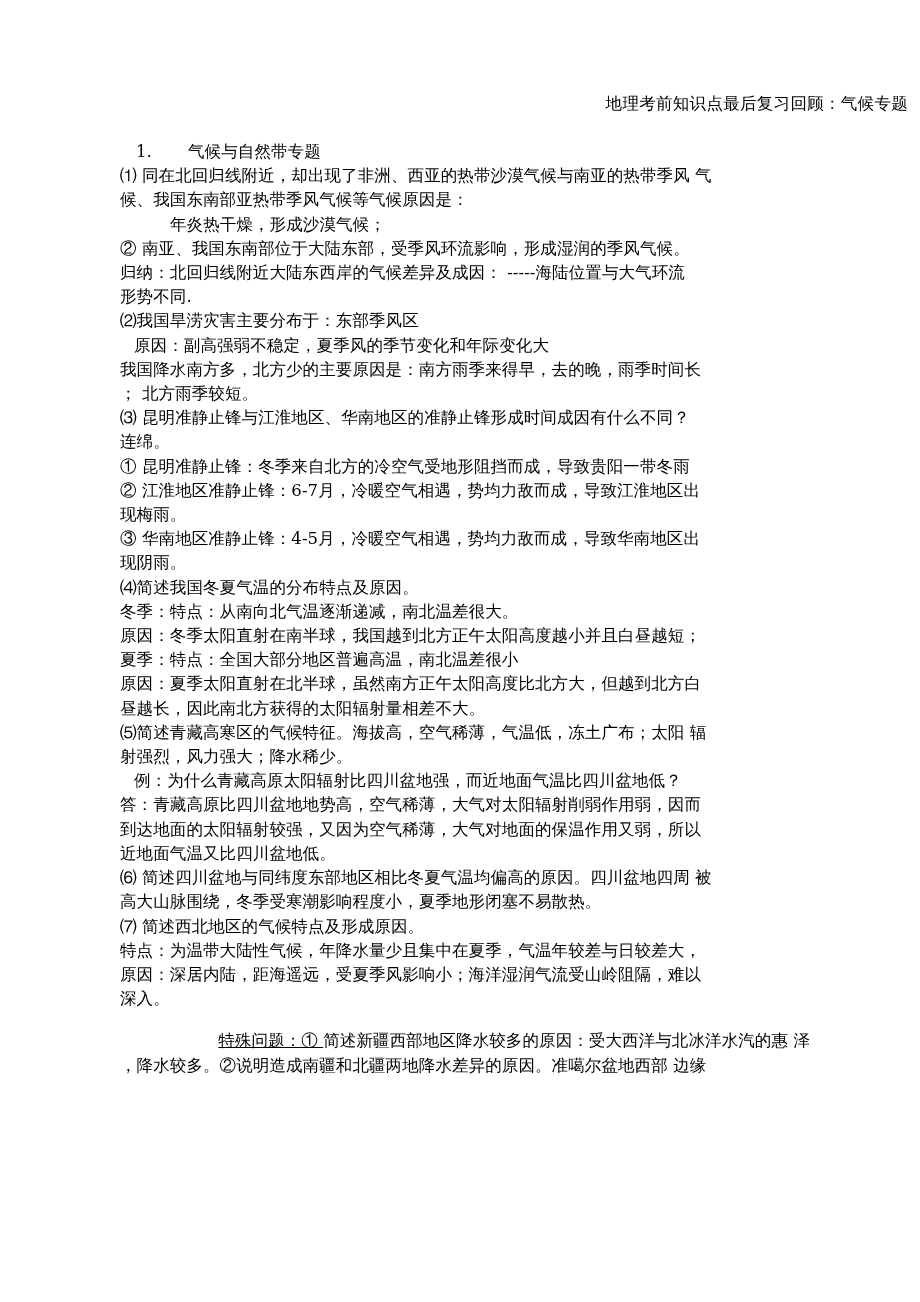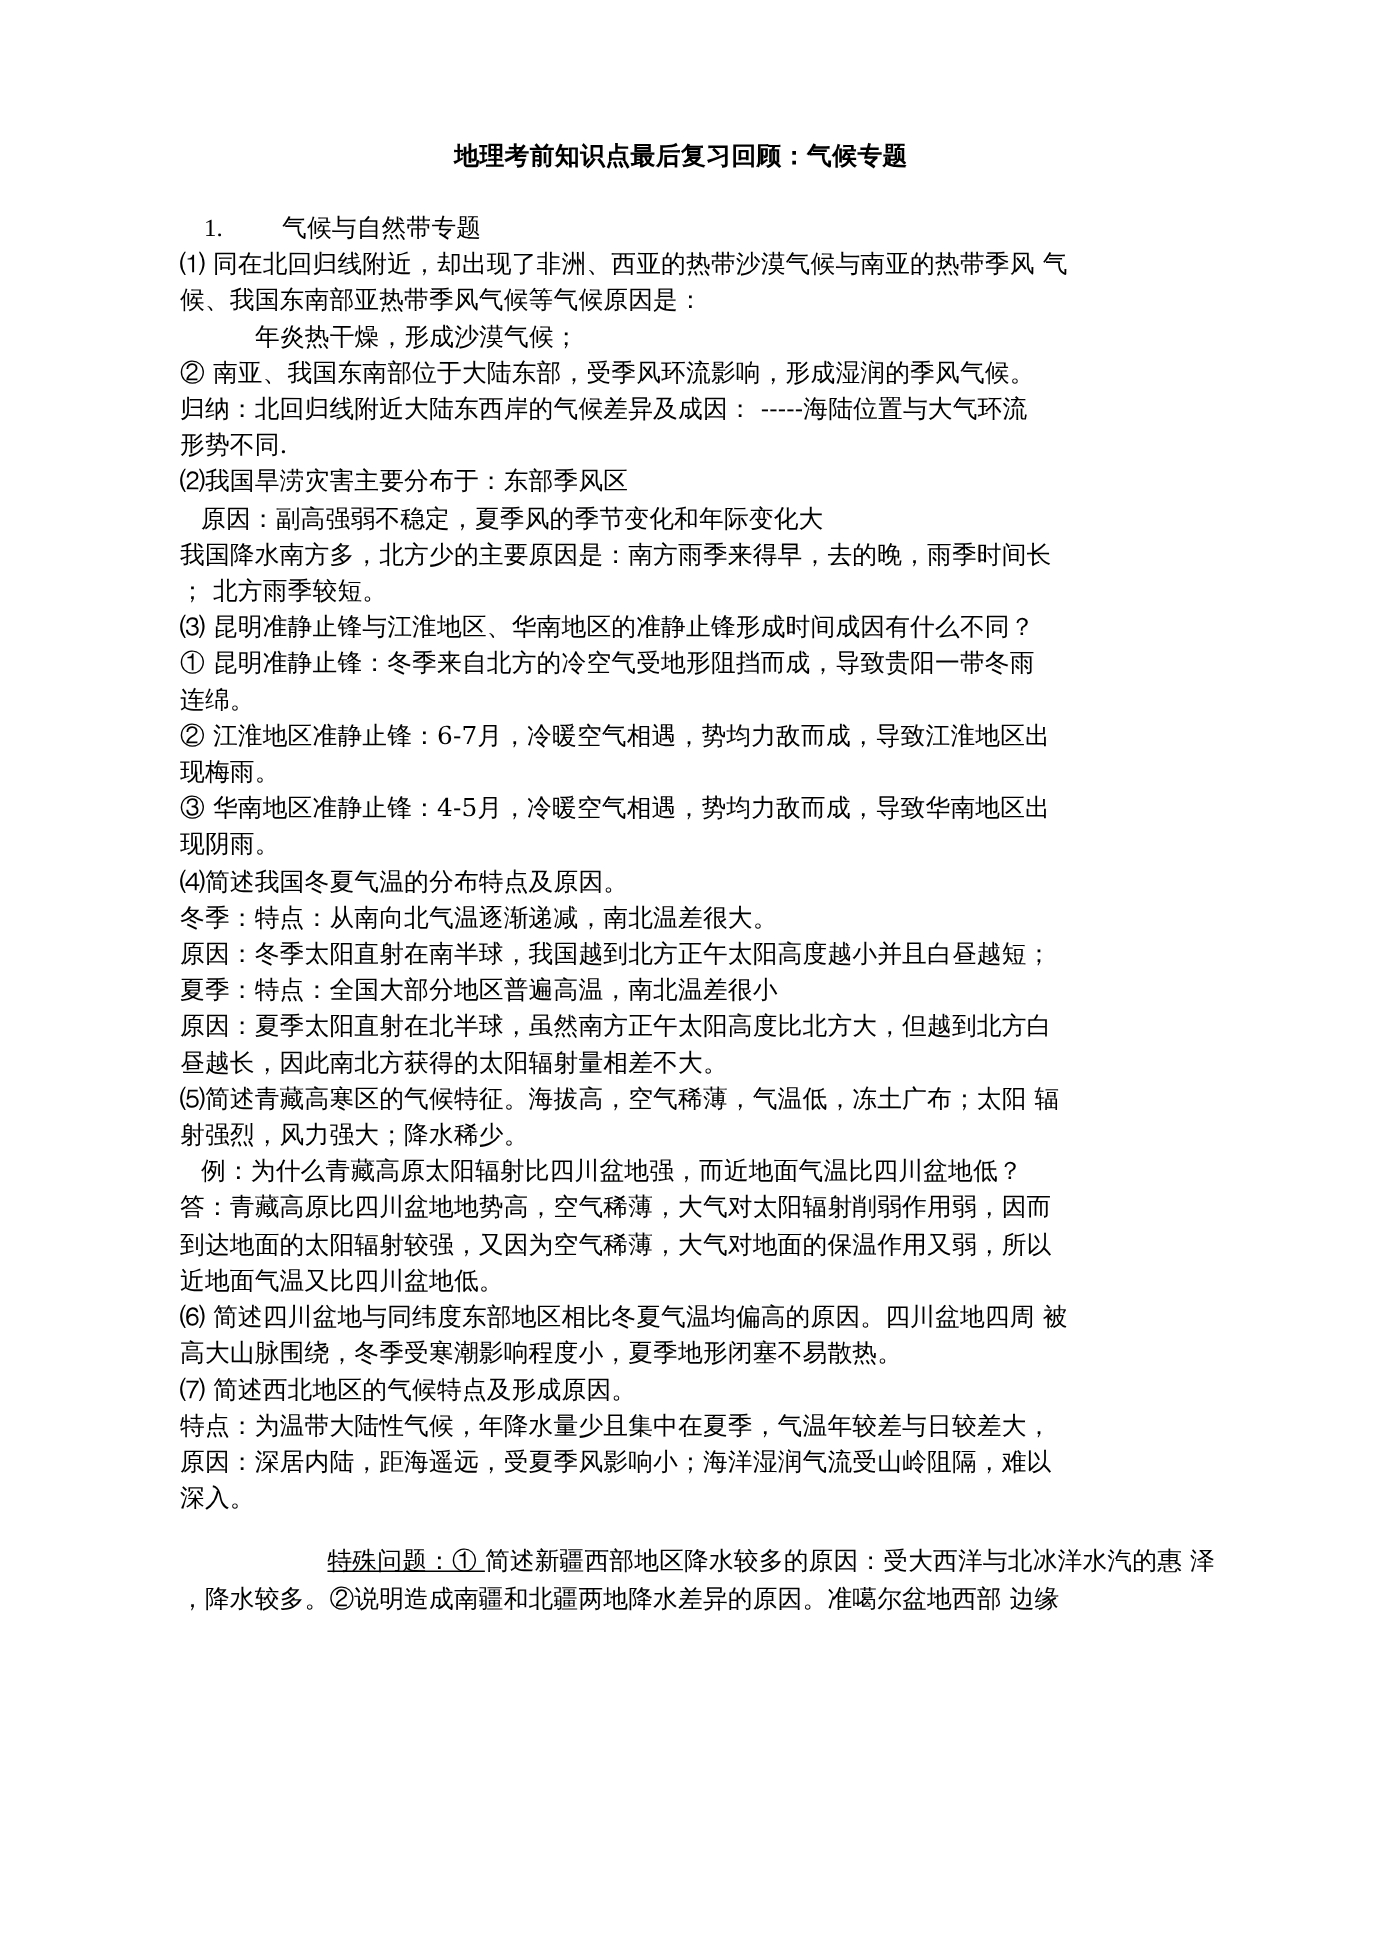--- a/index.html
+++ b/index.html
@@ -19,42 +19,41 @@
     width: 920px;
     height: 1302px;
     background: #ffffff;
     box-sizing: border-box;
   }
   .doc-title {
     position: absolute;
     top: 92px;
     left: 0;
     width: 908px;
-    text-align: center;
+    text-align: right;
     font-size: 16.5px;
-    font-weight: bold;
+    font-weight: normal;
     letter-spacing: 0.3px;
     line-height: 24px;
   }
   .body-block {
     position: absolute;
     top: 140px;
     left: 120px;
     width: 690px;
   }
   .line {
     font-size: 16.5px;
     line-height: 24.2px;
     white-space: pre-wrap;
     letter-spacing: 0.1px;
   }
   
   .list-head {
     padding-left: 16px;
-    font-family: Liberation Serif, serif;
   }
   .list-head .num {
     display: inline-block;
     width: 52px;
   }
   
   .ind-1 { padding-left: 14px; }
   .ind-2 { padding-left: 50px; }
   .gap-before { margin-top: 18px; text-align: right; }
   .u { text-decoration: underline; }
@@ -74,22 +73,22 @@
     <div class="line">候、我国东南部亚热带季风气候等气候原因是：</div>
     <div class="line ind-2">年炎热干燥，形成沙漠气候；</div>
     <div class="line">② 南亚、我国东南部位于大陆东部，受季风环流影响，形成湿润的季风气候。</div>
     <div class="line">归纳：北回归线附近大陆东西岸的气候差异及成因： -----海陆位置与大气环流</div>
     <div class="line">形势不同.</div>
     <div class="line">⑵我国旱涝灾害主要分布于：东部季风区</div>
     <div class="line ind-1">原因：副高强弱不稳定，夏季风的季节变化和年际变化大</div>
     <div class="line">我国降水南方多，北方少的主要原因是：南方雨季来得早，去的晚，雨季时间长</div>
     <div class="line">； 北方雨季较短。</div>
     <div class="line">⑶ 昆明准静止锋与江淮地区、华南地区的准静止锋形成时间成因有什么不同？</div>
+    <div class="line">连绵。</div>
     <div class="line">① 昆明准静止锋：冬季来自北方的冷空气受地形阻挡而成，导致贵阳一带冬雨</div>
-    <div class="line">连绵。</div>
     <div class="line">② 江淮地区准静止锋：6-7月，冷暖空气相遇，势均力敌而成，导致江淮地区出</div>
     <div class="line">现梅雨。</div>
     <div class="line">③ 华南地区准静止锋：4-5月，冷暖空气相遇，势均力敌而成，导致华南地区出</div>
     <div class="line">现阴雨。</div>
     <div class="line">⑷简述我国冬夏气温的分布特点及原因。</div>
     <div class="line">冬季：特点：从南向北气温逐渐递减，南北温差很大。</div>
     <div class="line">原因：冬季太阳直射在南半球，我国越到北方正午太阳高度越小并且白昼越短；</div>
     <div class="line">夏季：特点：全国大部分地区普遍高温，南北温差很小</div>
     <div class="line">原因：夏季太阳直射在北半球，虽然南方正午太阳高度比北方大，但越到北方白</div>
     <div class="line">昼越长，因此南北方获得的太阳辐射量相差不大。</div>

